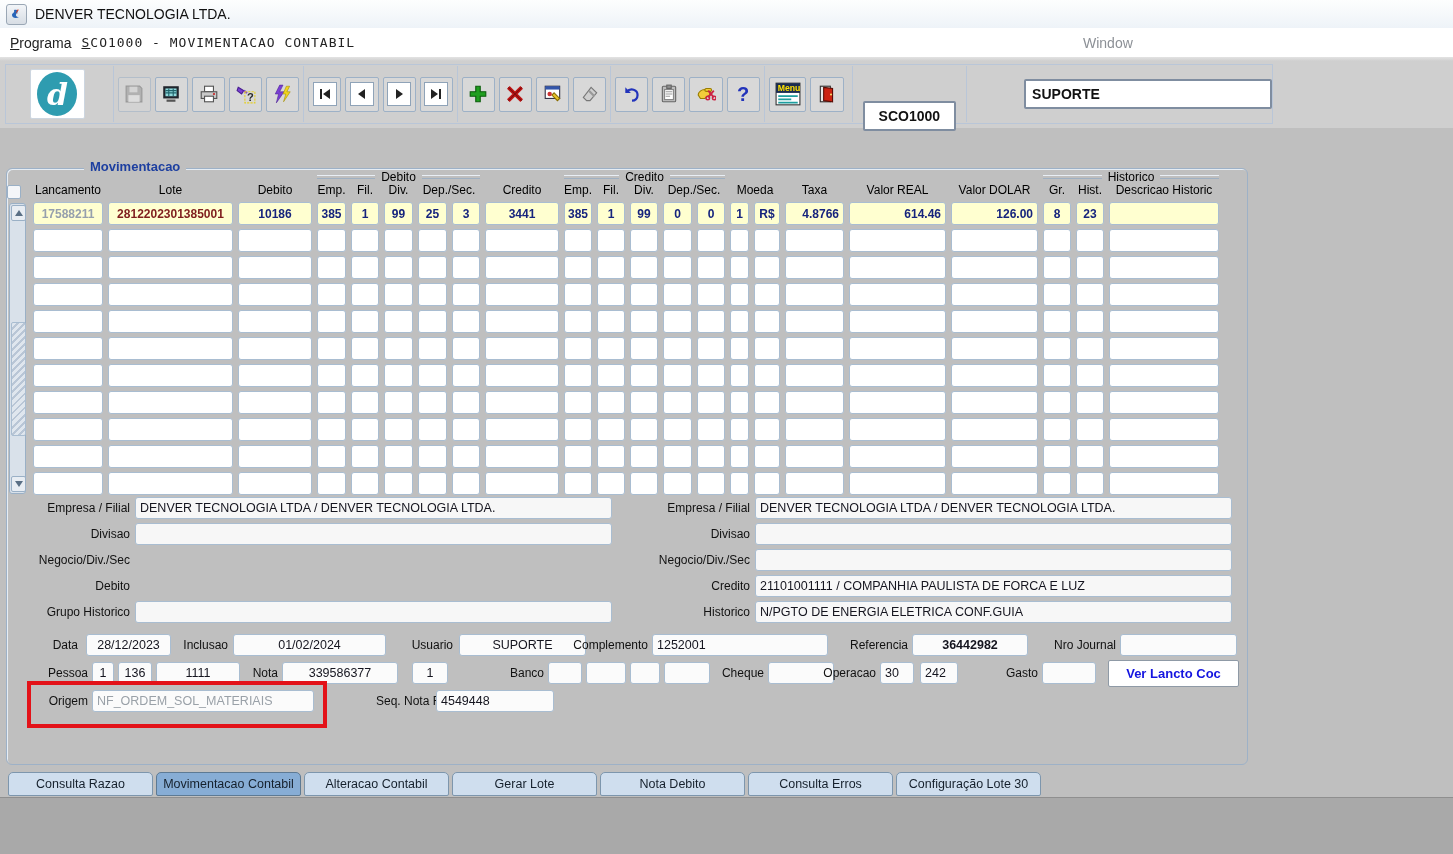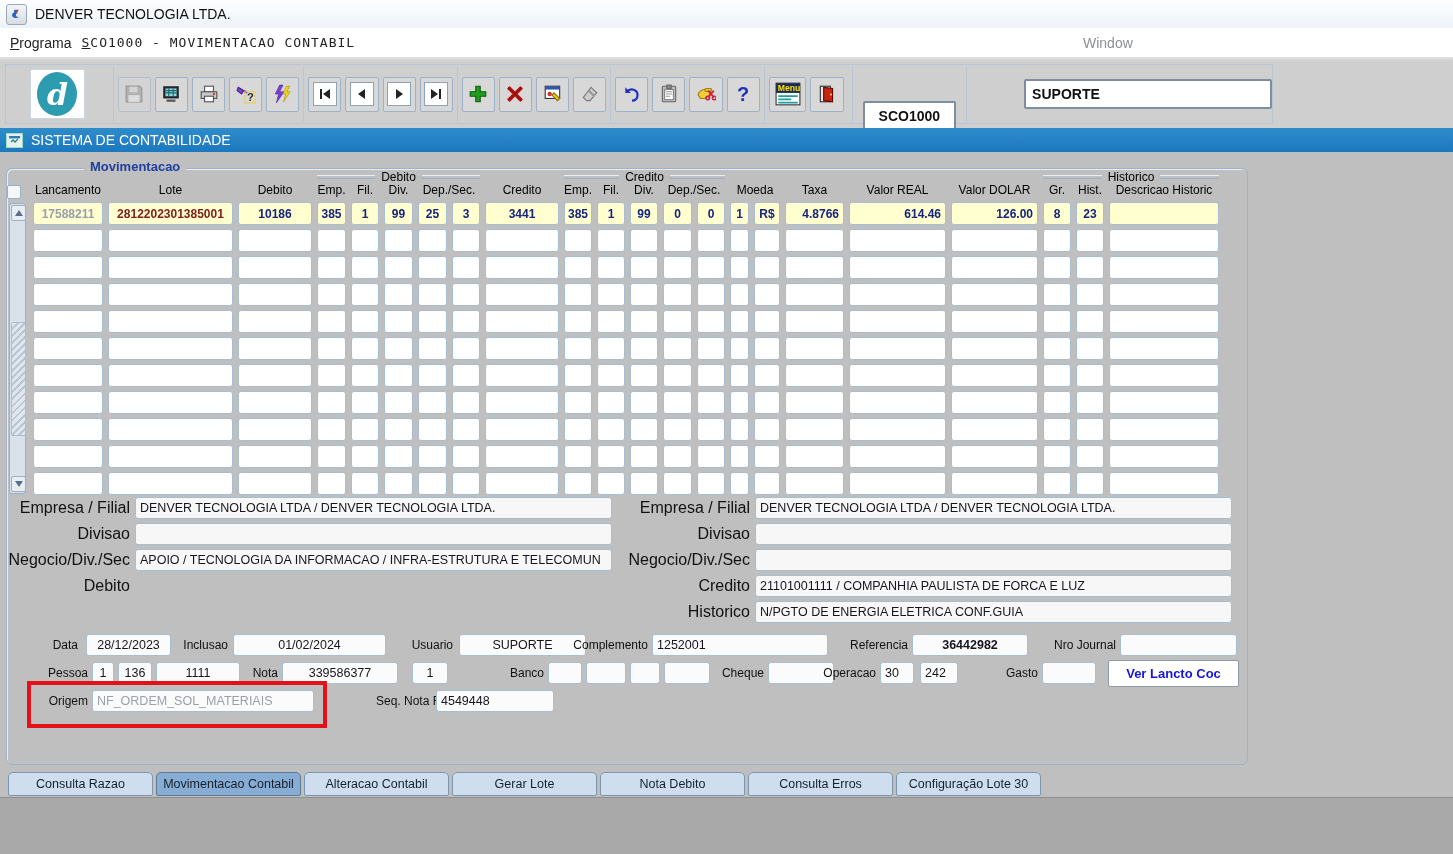--- a/index.html
+++ b/index.html
@@ -65,21 +65,21 @@
             display:flex;align-items:center;justify-content:center;}
   .vsb .up{top:1px;} .vsb .dn{bottom:1px;}
   .tri-up{width:0;height:0;border-left:4px solid transparent;border-right:4px solid transparent;border-bottom:6px solid #5a6f85;}
   .tri-dn{width:0;height:0;border-left:4px solid transparent;border-right:4px solid transparent;border-top:6px solid #5a6f85;}
   .vsb .thumb{position:absolute;left:1px;top:118px;width:13px;height:112px;border-radius:2px;
       background:repeating-linear-gradient(135deg,#dfe6ee 0 3px,#b9c6d6 3px 5px);border:1px solid #a9bdd1;}
   
   .dcol{position:absolute;top:345px;}
   .dcol.left{left:5px;} .dcol.rightcol{left:625px;}
   .drow{display:flex;align-items:center;margin-bottom:4px;height:22px;}
-  .dlabel{width:130px;text-align:right;font-size:16px;color:#111;padding-right:5px;box-sizing:border-box;white-space:nowrap;}
+  .dlabel{width:130px;text-align:right;font-size:12px;color:#111;padding-right:5px;box-sizing:border-box;white-space:nowrap;}
   .dfield{width:477px;height:22px;box-sizing:border-box;background:#f7f7f7;border:1px solid #a9bdd1;border-radius:3px;
           font-size:12.5px;color:#15151f;display:flex;align-items:center;padding:0 4px;overflow:hidden;white-space:nowrap;}
   
   .flabel{position:absolute;height:22px;display:flex;align-items:center;justify-content:flex-end;font-size:12px;color:#111;white-space:nowrap;}
   .ffield{position:absolute;height:22px;box-sizing:border-box;background:#fbfbfb;border:1px solid #a9bdd1;border-radius:3px;
           font-size:12.5px;color:#15151f;display:flex;align-items:center;padding:0 4px;overflow:hidden;white-space:nowrap;}
   .ffield.center{justify-content:center;} .ffield.bold{font-weight:bold;} .ffield.muted{color:#9aa1a8;}
   .verbtn{position:absolute;left:1108px;top:508px;width:129px;height:25px;background:#fff;border:1px solid #8f9aa6;border-radius:2px;
           display:flex;align-items:center;justify-content:center;font-weight:bold;font-size:13px;color:#1414e0;}
   .redbox{position:absolute;left:27px;top:529px;width:292px;height:39px;border:4px solid #e31219;}
@@ -255,29 +255,20 @@
             <circle cx="12.6" cy="9.5" r=".9" fill="#f7e26b"></circle>
           </svg>
       </span>
       <span class="tsep" style="margin-left:6px;"></span>
       <span class="codebox" style="width:95px;margin-left:8px;justify-content:center;margin-top:44px;">SCO1000</span>
       <span class="tsep" style="margin-left:10px;"></span>
       <span class="codebox" style="width:252px;margin-left:55px;padding-left:6px;">SUPORTE</span>
     </div>
   </div>
 
-  <div class="appbar">
-    <span class="appico">
-      <svg width="11" height="9" viewBox="0 0 11 9">
-          <rect x="0" y="0" width="11" height="2.4" fill="#2a7ab8"></rect>
-          <path d="M2 6l2-2 2 2 3-3" stroke="#1e8a6e" stroke-width="1.3" fill="none"></path>
-        </svg>
-    </span>
-    <span>SISTEMA DE CONTABILIDADE</span>
-  </div>
 
   <div class="content">
     <div class="groupbox"></div>
     <span class="movlabel">Movimentacao</span>
     <span class="selchk"></span>
 
     <div id="grid">
         <div class="grprow" style="width: 1186px;">
           <div class="gabs" style="left: 284px; width: 163px;">
             <span class="ln"></span>
@@ -596,24 +587,27 @@
         <div class="drow">
           <span class="dlabel">Empresa / Filial</span>
           <div class="dfield">DENVER TECNOLOGIA LTDA / DENVER TECNOLOGIA LTDA.</div>
         </div>
         <div class="drow">
           <span class="dlabel">Divisao</span>
           <div class="dfield"></div>
         </div>
         <div class="drow">
           <span class="dlabel">Negocio/Div./Sec</span>
-          <div class="dfield">APOIO / TECNOLOGIA DA INFORMACAO / INFRA-ESTRUTURA E TELECOMUN</div>
         </div>
         <div class="drow">
           <span class="dlabel">Debito</span>
+        </div>
+        <div class="drow">
+          <span class="dlabel">Grupo Historico</span>
+          <div class="dfield"></div>
         </div>
       </div>
     <div class="dcol rightcol" id="details-right">
         <div class="drow">
           <span class="dlabel">Empresa / Filial</span>
           <div class="dfield">DENVER TECNOLOGIA LTDA / DENVER TECNOLOGIA LTDA.</div>
         </div>
         <div class="drow">
           <span class="dlabel">Divisao</span>
           <div class="dfield"></div>

